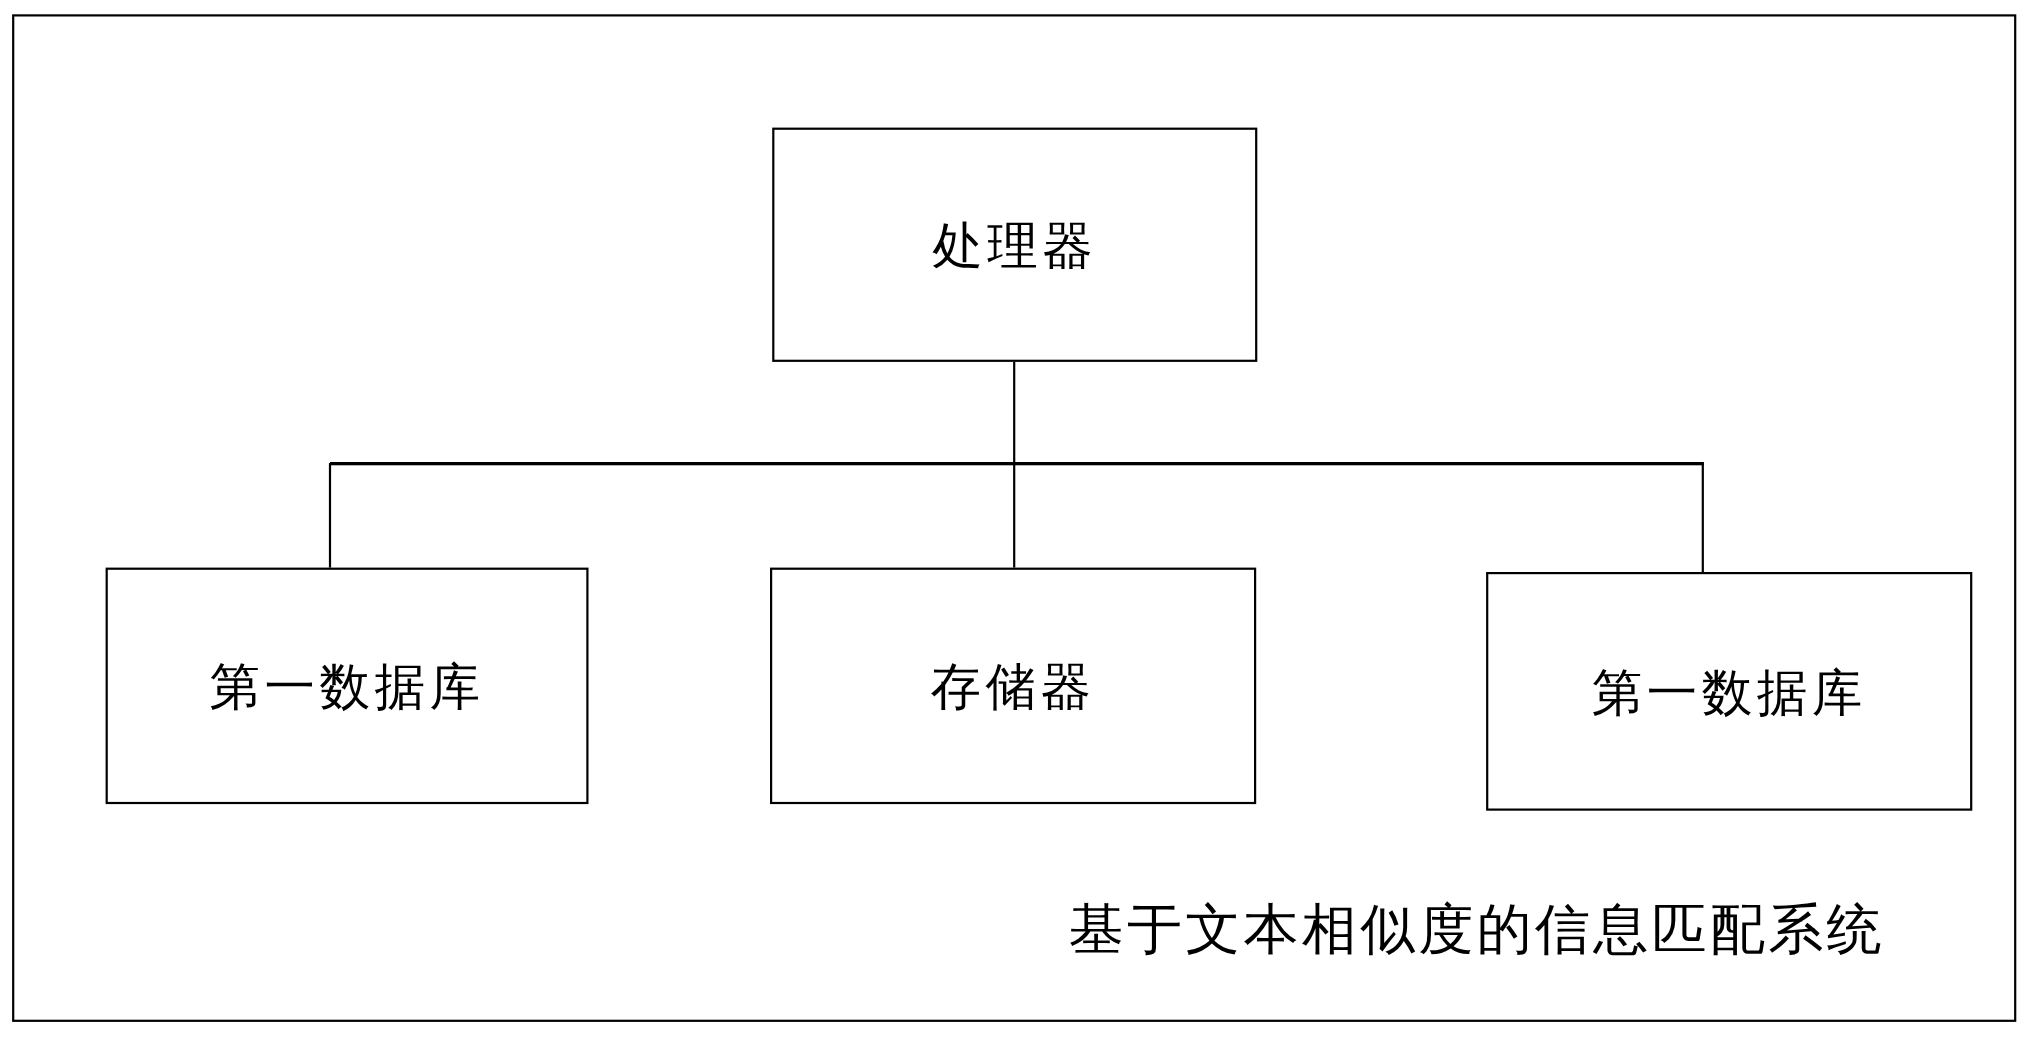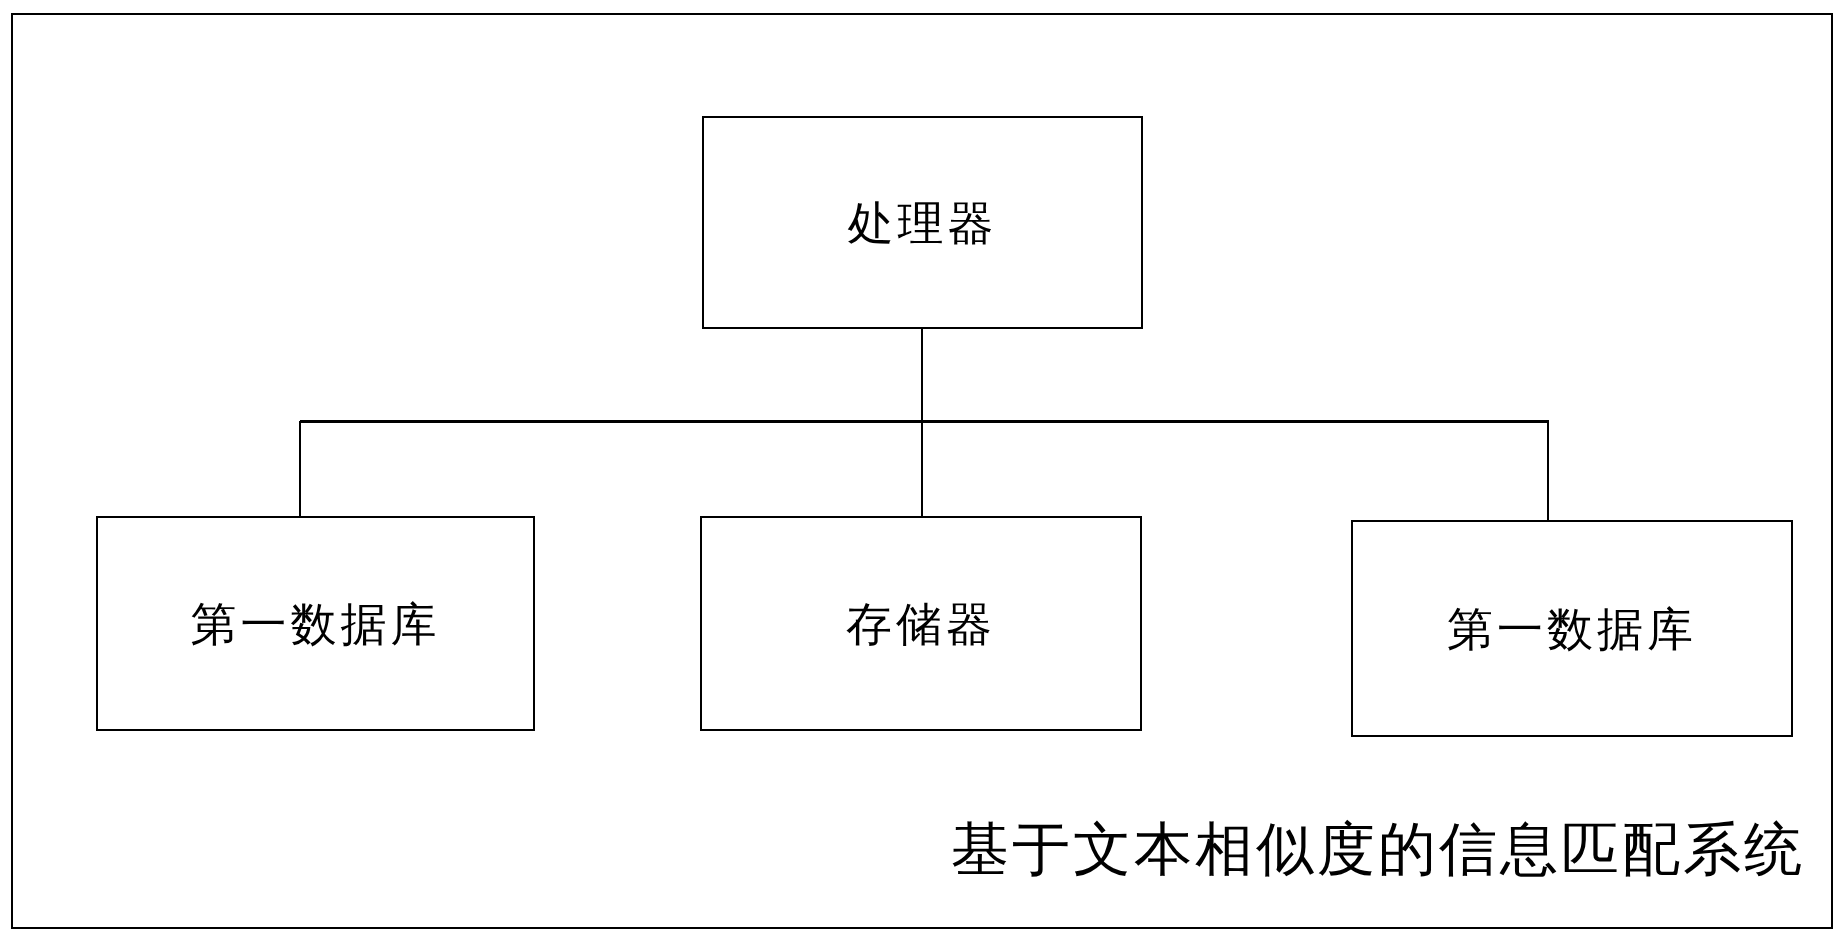--- a/index.html
+++ b/index.html
@@ -106,23 +106,23 @@
     left: 1547px;
     top: 421px;
     height: 100px;
   }
   
   #figure-caption {
     position: absolute;
     left: 880px;
     top: 815px;
     width: 925px;
-    text-align: right;
+    text-align: center;
     font-family: "DejaVu Serif", "Liberation Serif", serif;
-    font-size: 58px;
+    font-size: 50px;
     line-height: 1.2;
     letter-spacing: 3px;
     color: #000000;
     white-space: nowrap;
     user-select: none;
   }
 </style>
 </head>
 <body>
 

